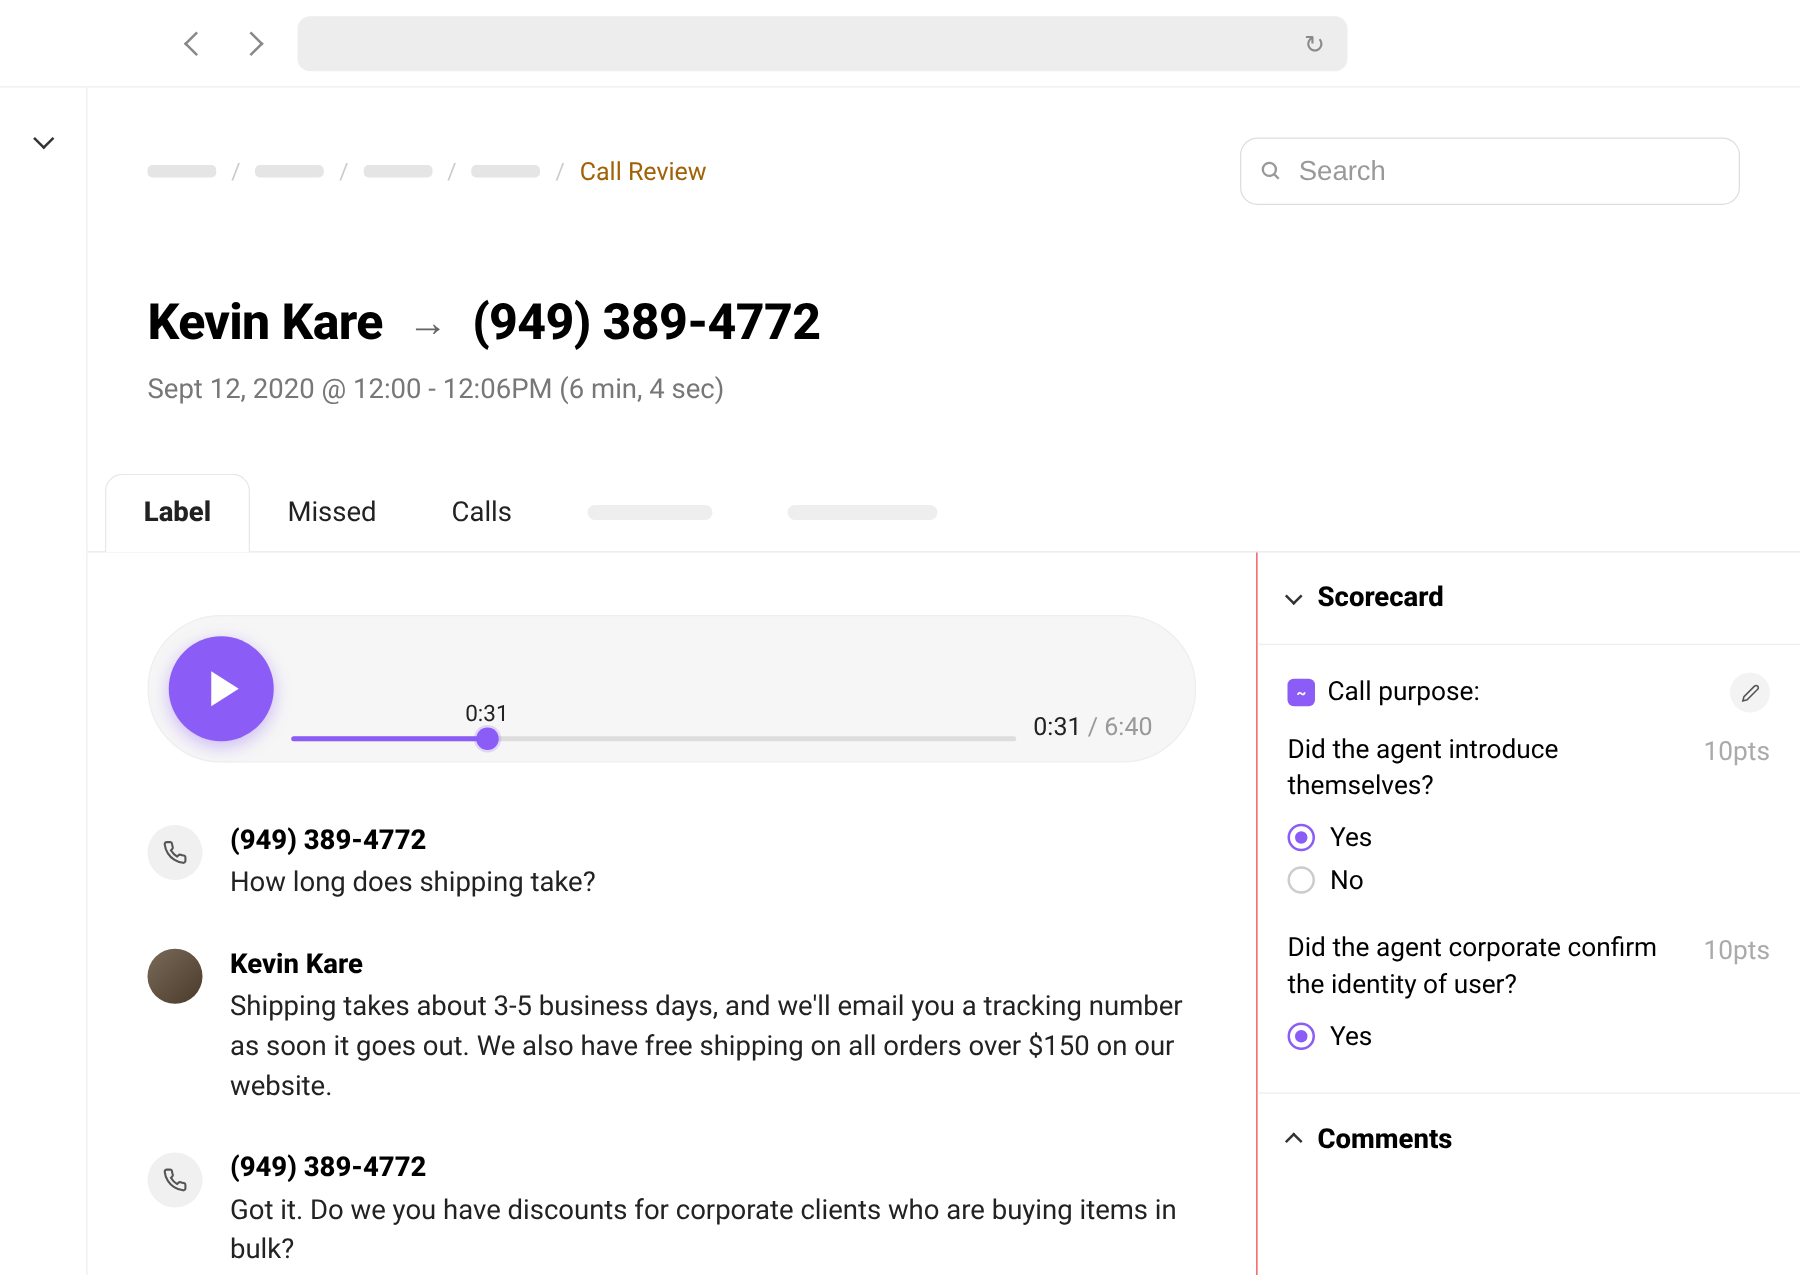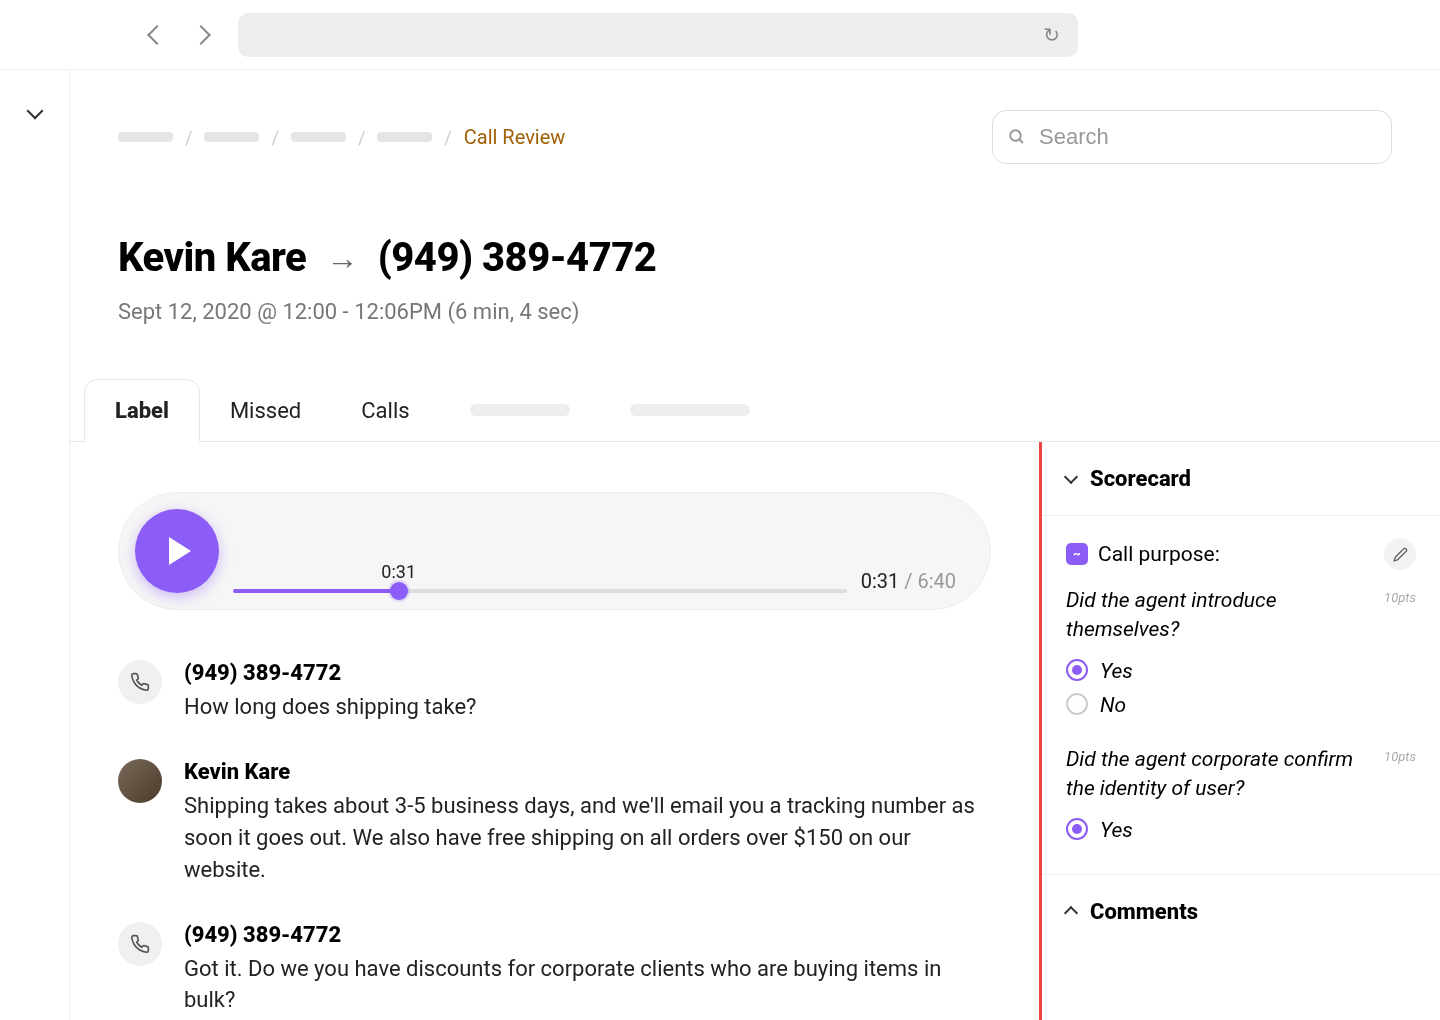--- a/index.html
+++ b/index.html
@@ -58,21 +58,21 @@
   position: relative;
 }
 .tab.active {
   font-weight: 800; border: 1px solid #e8e8e8; border-bottom: 1px solid #fff;
   border-radius: 14px 14px 0 0; background: #fff; margin-bottom: -1px;
 }
 .tab-placeholder { width: 100px; height: 12px; background: #eee; border-radius: 6px; margin: 0 30px; }
 
 .content { display: flex; flex: 1; min-height: 0; }
 .left-pane { flex: 1; padding: 50px 48px 0 48px; overflow: hidden; }
-.right-pane { width: 401px; border-left: 3px solid #ef4444; overflow: hidden; }
+.right-pane { width: 435px; border-left: 1px solid #ef4444; overflow: hidden; }
 
 .player {
   background: #f6f6f6; border: 1px solid #eee; border-radius: 60px;
   padding: 16px 34px 16px 16px; display: flex; align-items: flex-end; gap: 14px;
   margin-bottom: 50px;
 }
 .play-btn {
   width: 84px; height: 84px; border-radius: 50%; background: #8b5cf6;
   display: flex; align-items: center; justify-content: center; cursor: pointer;
   box-shadow: 0 4px 14px rgba(139,92,246,0.4);
@@ -113,27 +113,27 @@
 .hex-icon {
   width: 22px; height: 22px; background: #8b5cf6; border-radius: 5px;
   display: inline-flex; align-items: center; justify-content: center;
   color: #fff; font-size: 12px; font-weight: bold;
 }
 .field-label { font-size: 21px; flex: 1; }
 .edit-btn { width: 32px; height: 32px; border-radius: 50%; background: #f3f3f3; display: flex; align-items: center; justify-content: center; cursor: pointer; color: #555; }
 .text-box { border: 1.5px solid #ddd; border-radius: 12px; padding: 24px 20px; font-size: 21px; margin-bottom: 26px; }
 .question { display: flex; justify-content: space-between; align-items: flex-start; margin-bottom: 14px; gap: 16px; }
 .question-text { font-size: 21px; line-height: 1.4; flex: 1; }
-.question-pts { color: #aaa; font-size: 13px; white-space: nowrap; margin-top: 4px; }
+.question-pts { color: #aaa; font-size: 21px; white-space: nowrap; margin-top: 4px; }
 .radio-row { display: flex; gap: 12px; margin-bottom: 10px; cursor: pointer; }
 .radio { width: 22px; height: 22px; border: 2px solid #ccc; border-radius: 50%; position: relative; }
 .radio.checked { border-color: #8b5cf6; }
 .radio.checked::after { content: ''; position: absolute; inset: 4px; background: #8b5cf6; border-radius: 50%; }
 .radio-label { font-size: 21px; }
-.score-block { margin-bottom: 28px; font-style: italic; }
+.score-block { margin-bottom: 28px; }
 </style>
 </head>
 <body>
 
 <div class="browser-chrome">
   <div class="nav-arrows">
     <div class="chevron"></div>
     <div class="chevron right"></div>
   </div>
   <div class="url-bar">

